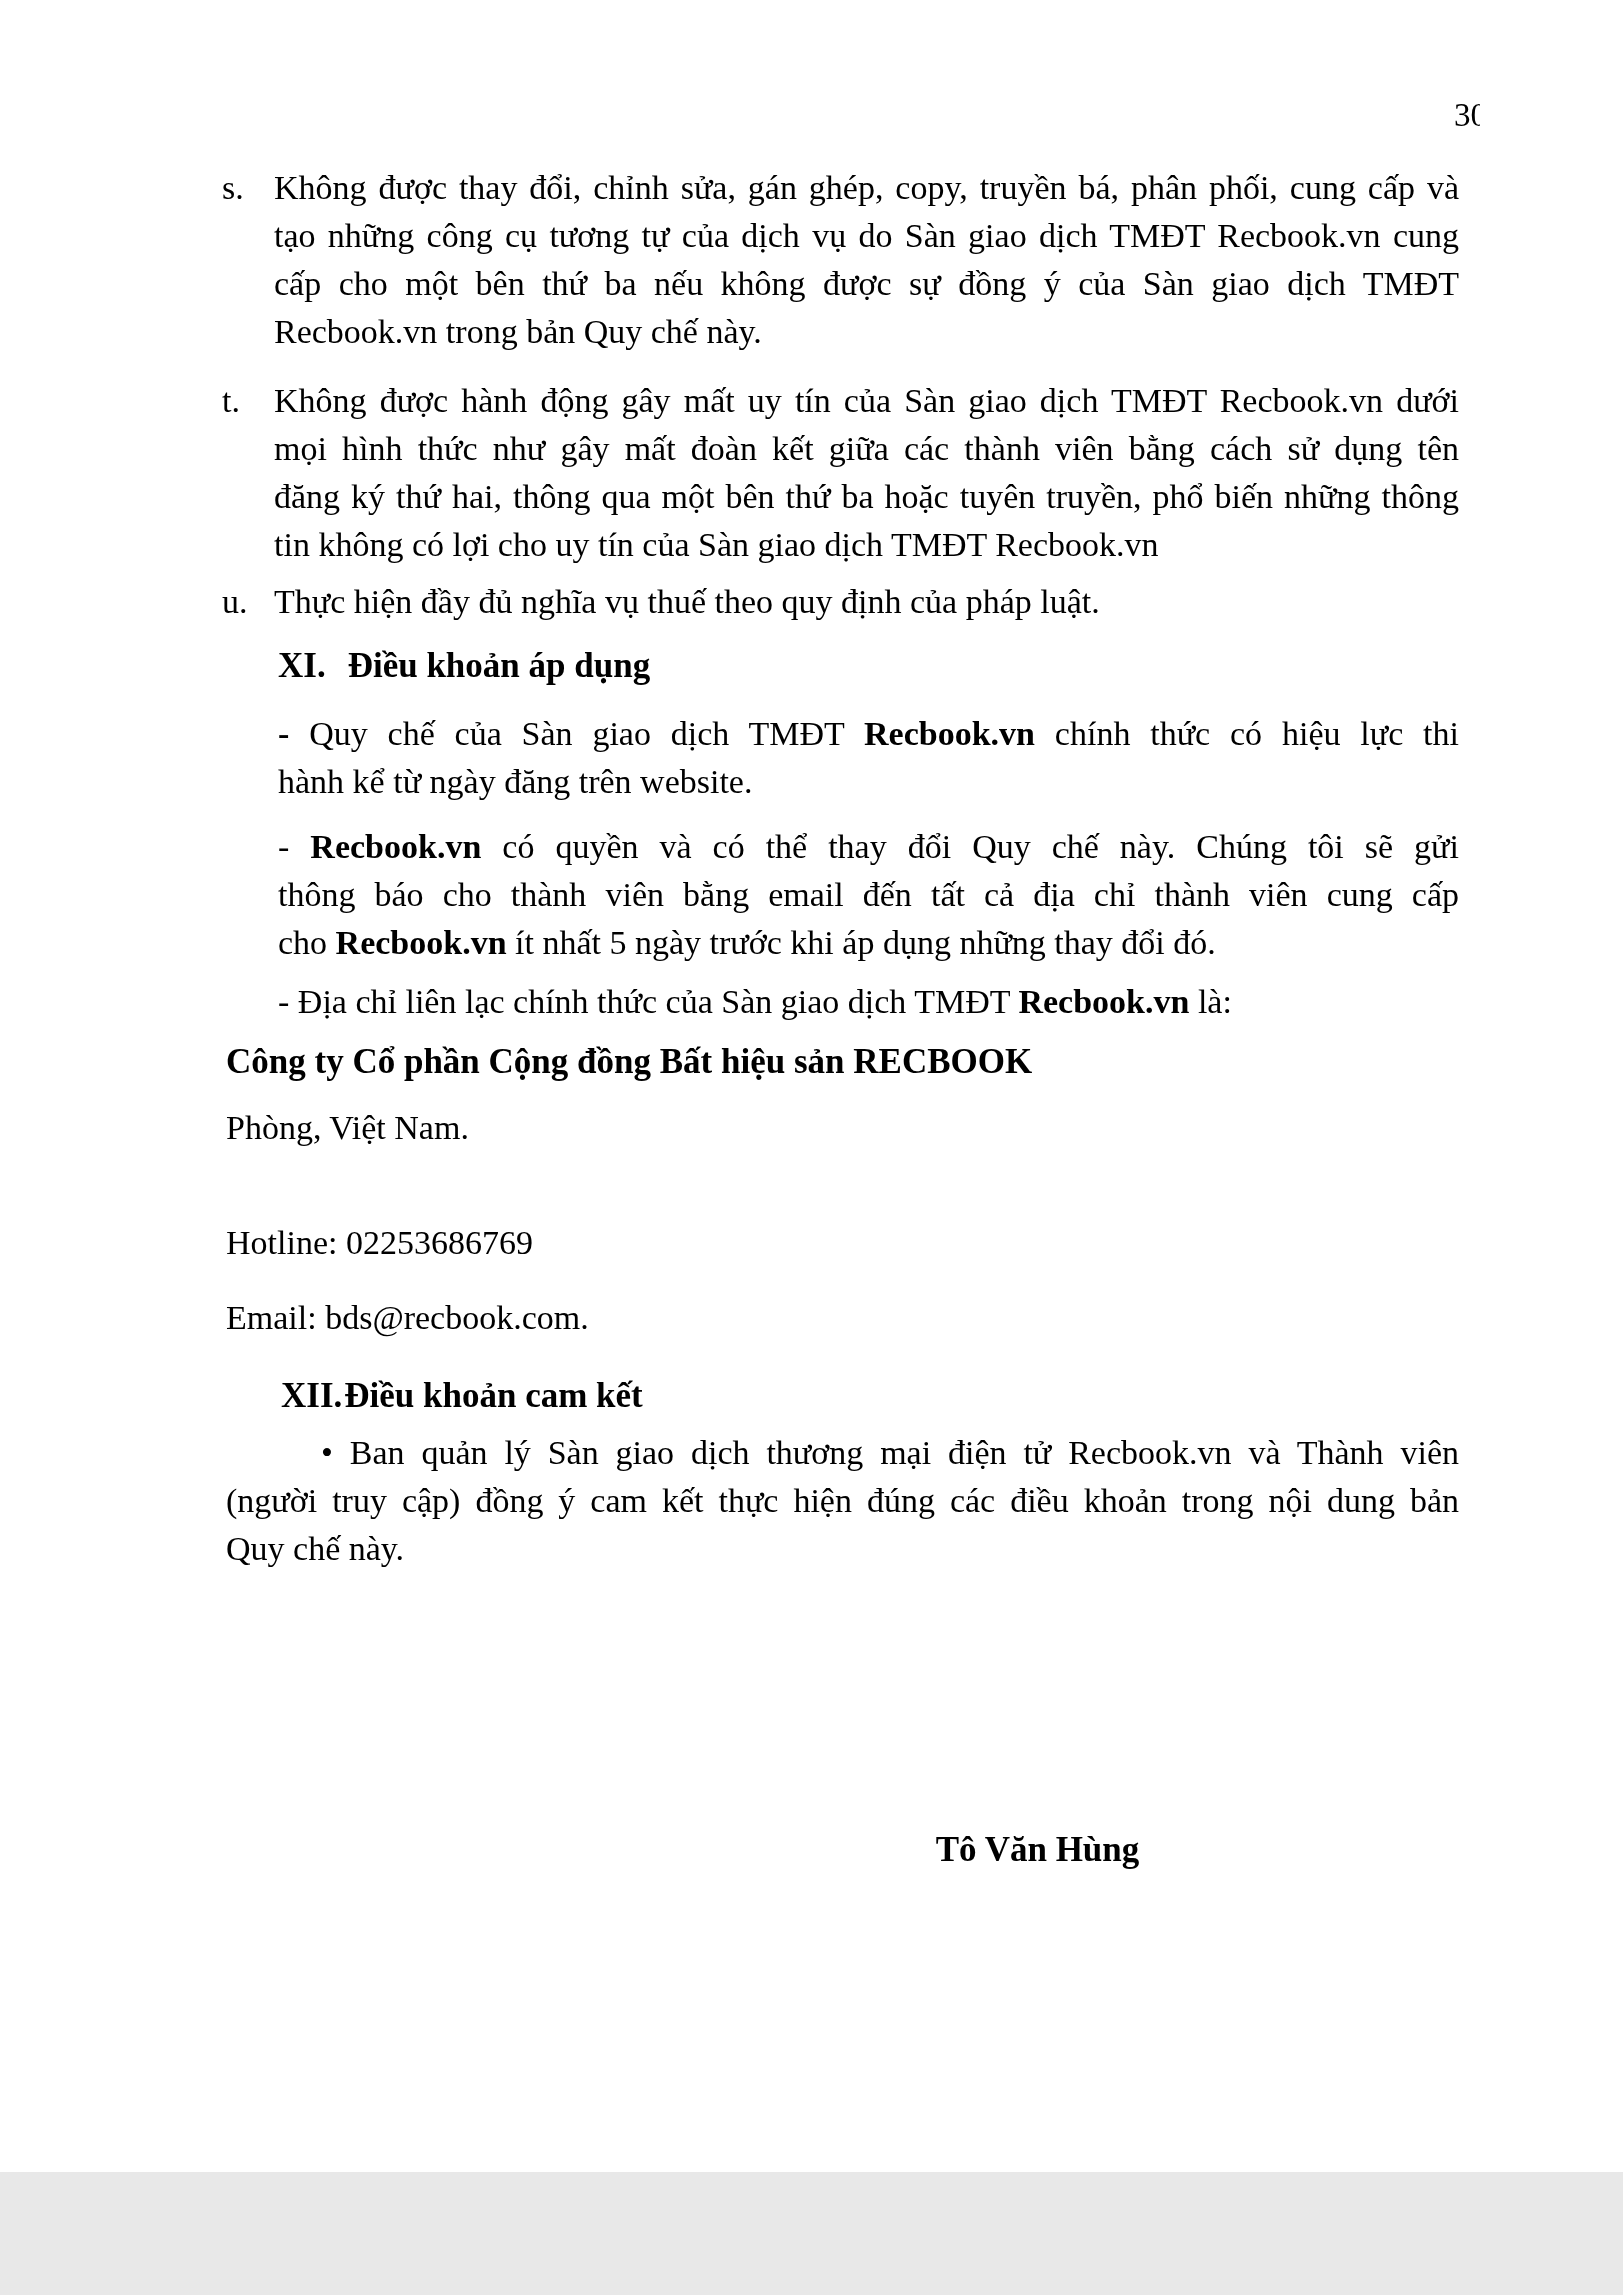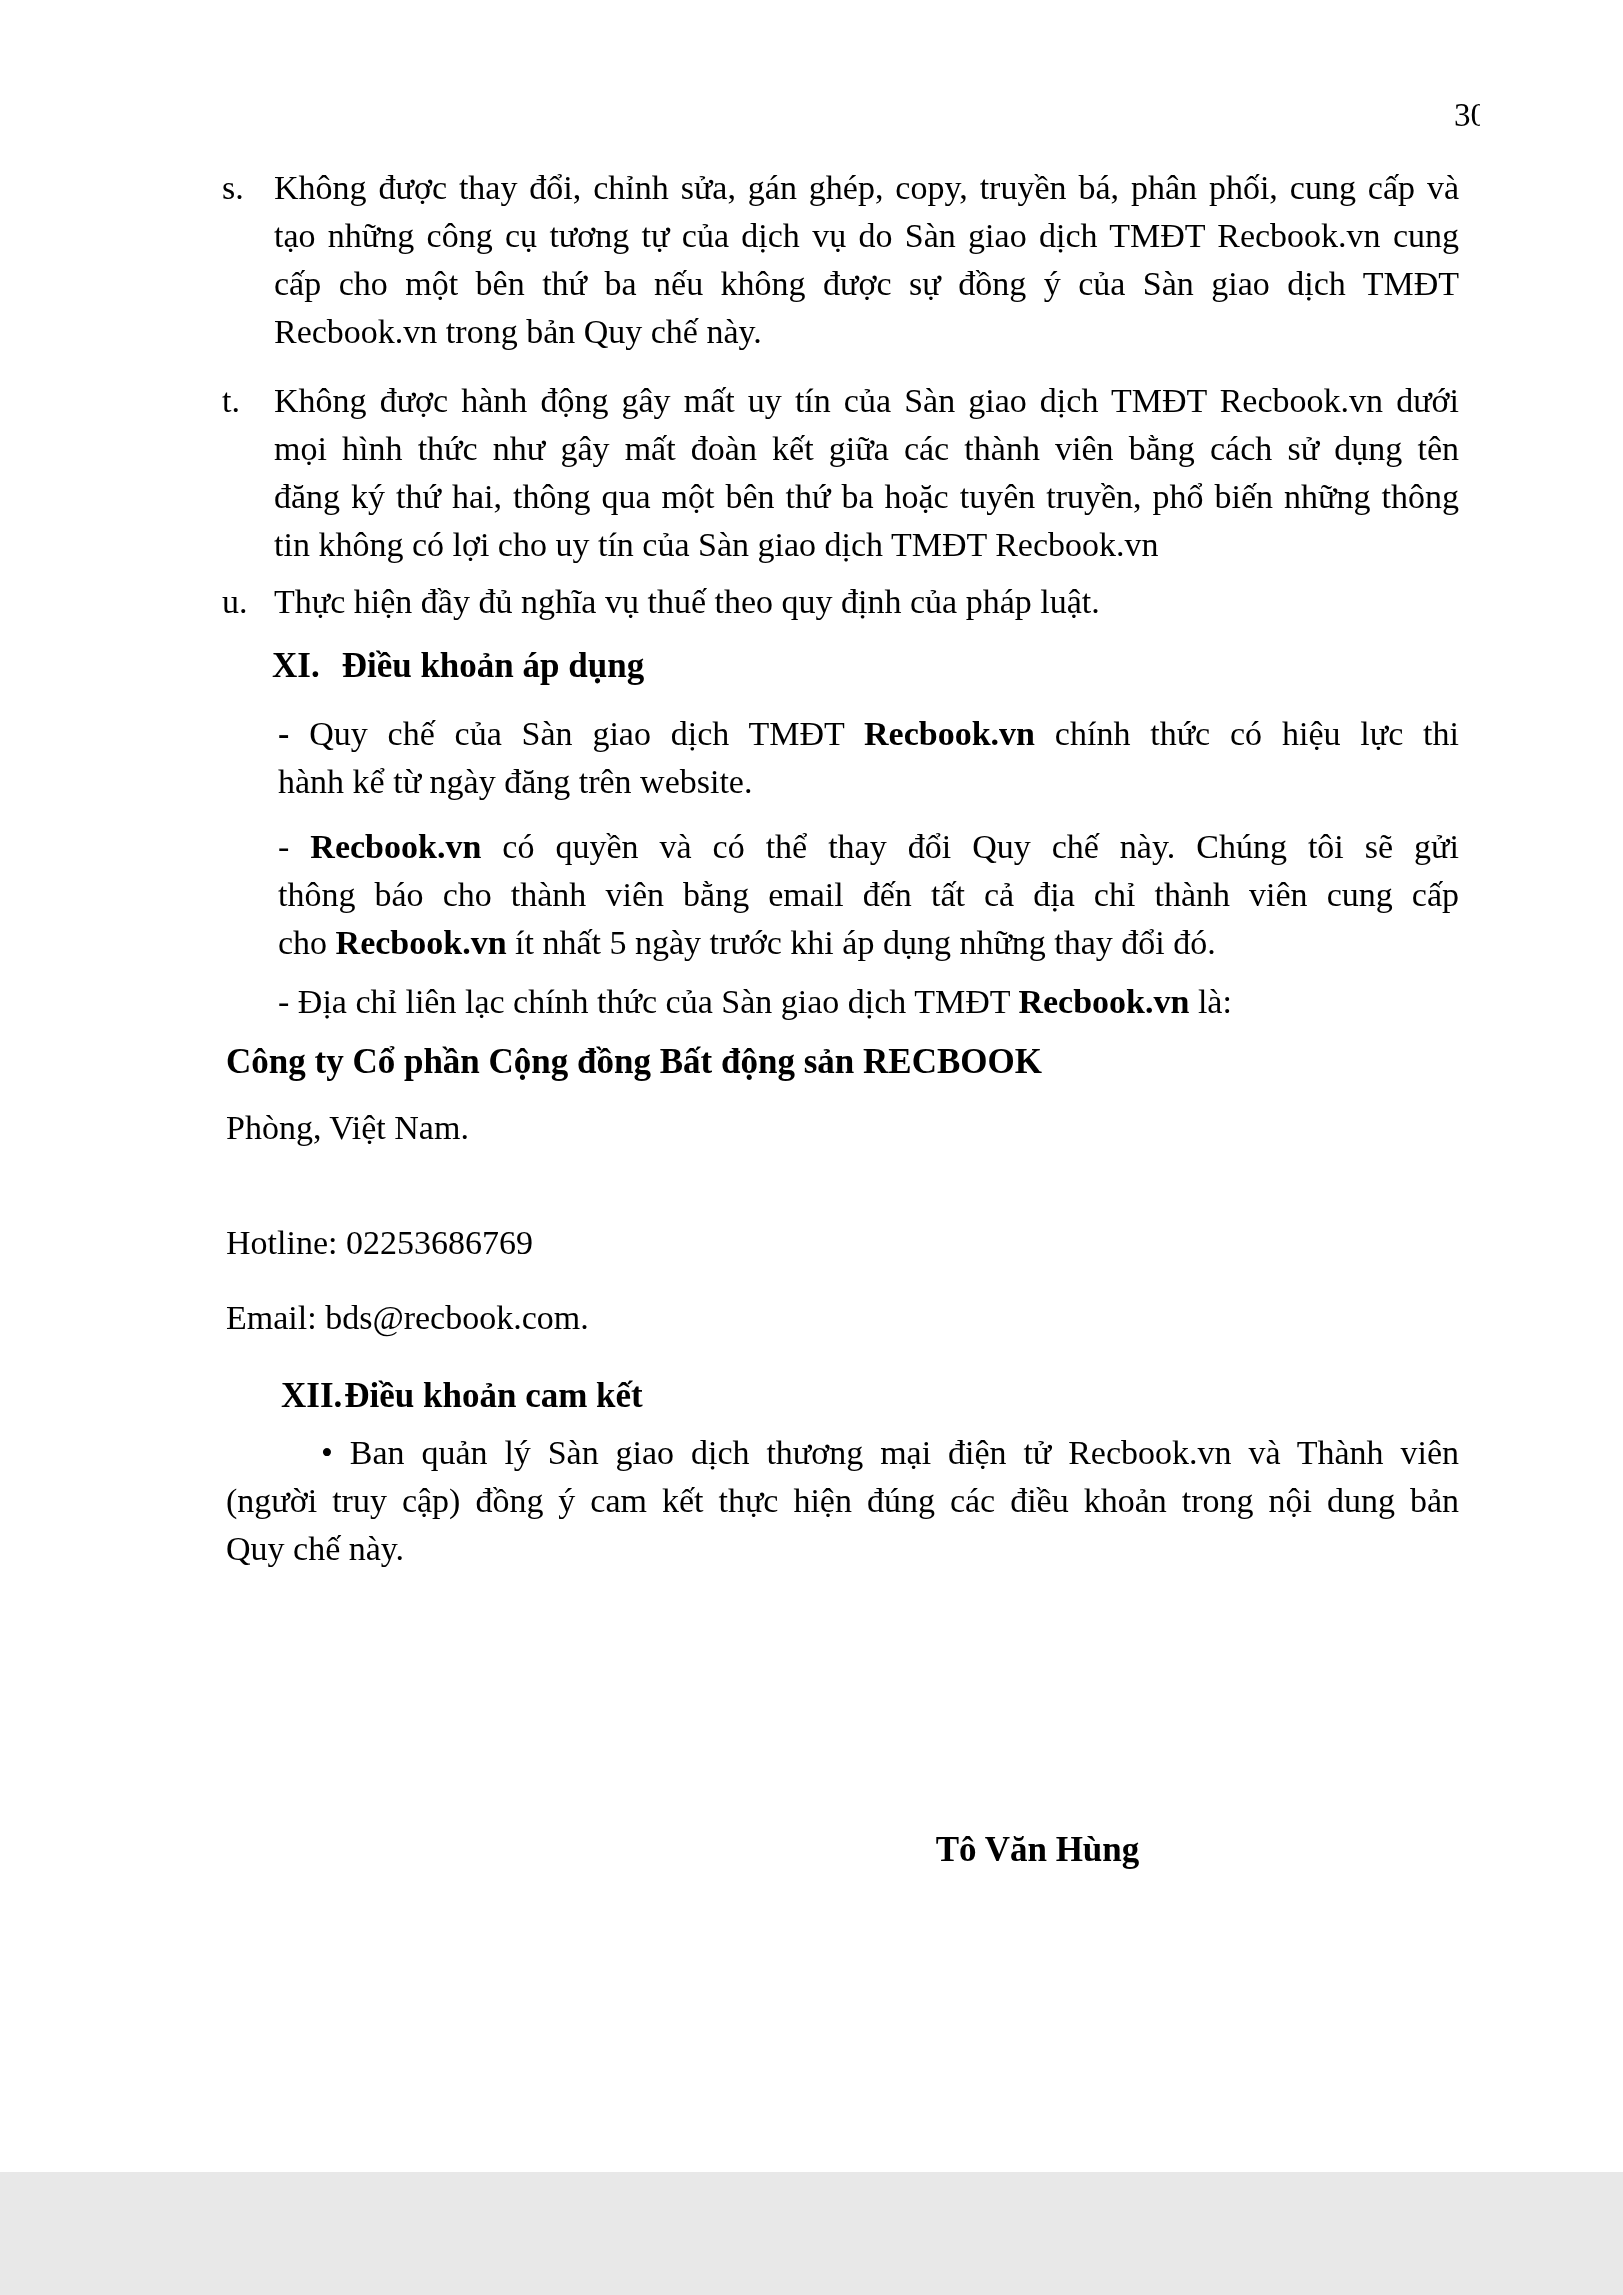--- a/index.html
+++ b/index.html
@@ -125,40 +125,40 @@
       </div>
   </div>
 
   <div class="list-item" style="top:578px">
     <span class="list-label">u.</span>
     <div>
         <div class="line last">Thực hiện đầy đủ nghĩa vụ thuế theo quy định của pháp luật.</div>
       </div>
   </div>
 
-  <div class="heading" style="top:642px;left:272px">
+  <div class="heading" style="top:642px;left:278px">
     <span>XI.</span><span class="hgap-xi">Điều khoản áp dụng</span>
   </div>
 
   <div class="para indent" style="top:710px">
       <div class="line"><b>-</b> Quy chế của Sàn giao dịch TMĐT <b>Recbook.vn</b> chính thức có hiệu lực thi</div>
       <div class="line last">hành kể từ ngày đăng trên website.</div>
     </div>
 
   <div class="para indent" style="top:823px">
       <div class="line">- <b>Recbook.vn</b> có quyền và có thể thay đổi Quy chế này. Chúng tôi sẽ gửi</div>
       <div class="line">thông báo cho thành viên bằng email đến tất cả địa chỉ thành viên cung cấp</div>
       <div class="line last">cho <b>Recbook.vn</b> ít nhất 5 ngày trước khi áp dụng những thay đổi đó.</div>
     </div>
 
   <div class="para indent" style="top:978px">
       <div class="line last">- Địa chỉ liên lạc chính thức của Sàn giao dịch TMĐT <b>Recbook.vn</b> là:</div>
     </div>
 
-  <div class="company-name" style="top:1038px">Công ty Cổ phần Cộng đồng Bất động sản RECBOOK</div>
+  <div class="company-name" style="top:1038px">Công ty Cổ phần Cộng đồng Bất hiệu sản RECBOOK</div>
 
   <div class="para" style="top:1104px">
       <div class="line last">Phòng, Việt Nam.</div>
     </div>
 
   <div class="line-solo" style="top:1219px">Hotline: 02253686769</div>
 
   <div class="line-solo" style="top:1294px">Email: bds@recbook.com.</div>
 
   <div class="heading" style="top:1372px;left:281px">

